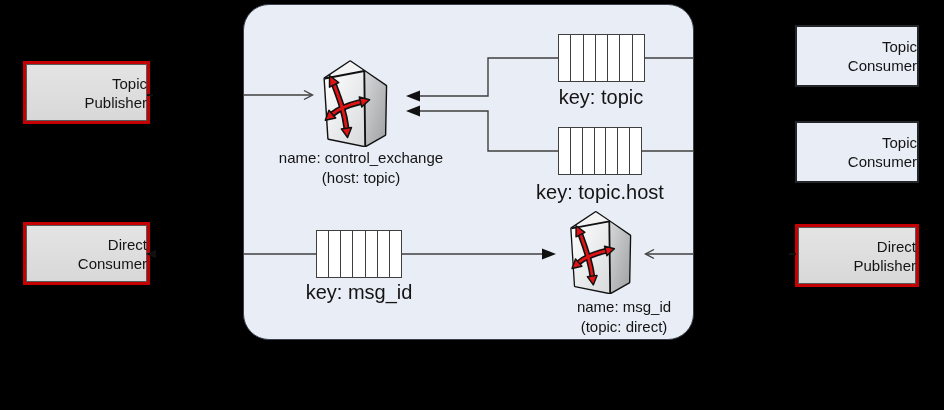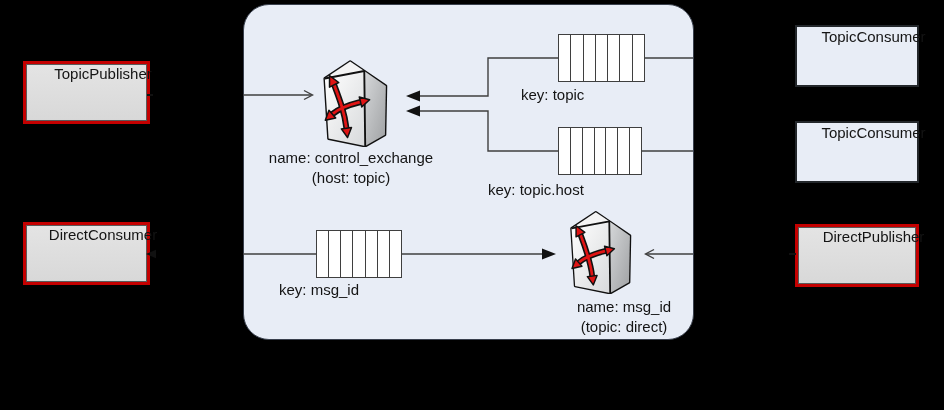--- a/index.html
+++ b/index.html
@@ -7,21 +7,21 @@
     position:relative;width:944px;height:410px;background:#000;overflow:hidden;
     font-family:"Liberation Sans",sans-serif;color:#141414;
     -webkit-font-smoothing:antialiased;
   }
   .hub{
     position:absolute;left:243px;top:4px;width:451px;height:336px;
     background:#E8EDF6;border:1px solid #39404d;border-radius:26px;box-sizing:border-box;
   }
   .nodebox{
     position:absolute;box-sizing:border-box;
-    display:flex;flex-direction:row;align-items:flex-start;justify-content:center;
+    display:flex;flex-direction:column;align-items:flex-end;justify-content:center;
     text-align:center;font-size:15px;line-height:19px;padding-left:33px;
   }
   .nodebox span{display:block;}
   .red{
     background:linear-gradient(180deg,#E4E4E4 0%,#D8D8D8 100%);
     border:3px solid #C40000;box-shadow:inset 0 0 0 1px #5a5a5a;
   }
   .plain{background:#E8EDF6;border:2px solid #23272b;}
   #box-topic-publisher{left:23px;top:61px;width:127px;height:63px;}
   #box-direct-consumer{left:23px;top:222px;width:127px;height:63px;}
@@ -32,27 +32,27 @@
   .queue{
     position:absolute;display:flex;background:#fff;
     border:1.5px solid #3F3F3F;box-sizing:border-box;
   }
   .queue .cell{flex:1;border-right:1.5px solid #3F3F3F;}
   .queue .cell:last-child{border-right:none;}
   #queue-topic{left:558px;top:34px;width:87px;height:48px;}
   #queue-topic-host{left:558px;top:127px;width:84px;height:48px;}
   #queue-msg-id{left:316px;top:230px;width:86px;height:48px;}
 
-  .qlabel{position:absolute;width:160px;font-size:15px;}
+  .qlabel{position:absolute;width:160px;text-align:center;font-size:20px;}
   #lbl-queue-topic{left:521px;top:86px;}
-  #lbl-queue-topic-host{left:488px;top:181px;}
+  #lbl-queue-topic-host{left:520px;top:181px;}
   #lbl-queue-msg-id{left:279px;top:281px;}
 
   .xlabel{position:absolute;width:240px;text-align:center;font-size:15px;line-height:20px;}
-  #lbl-exchange-control{left:231px;top:148px;}
+  #lbl-exchange-control{left:241px;top:148px;}
   #lbl-exchange-direct{left:504px;top:297px;}
 
   .xicon{position:absolute;}
   #icon-exchange-control{left:316px;top:55px;width:74px;height:92px;}
   #icon-exchange-direct{left:564px;top:206px;width:69px;height:88px;}
 
   .wires{position:absolute;left:0;top:0;width:944px;height:410px;pointer-events:none;}
   .defs-holder{position:absolute;width:0;height:0;overflow:hidden;}
 </style>
 </head>

